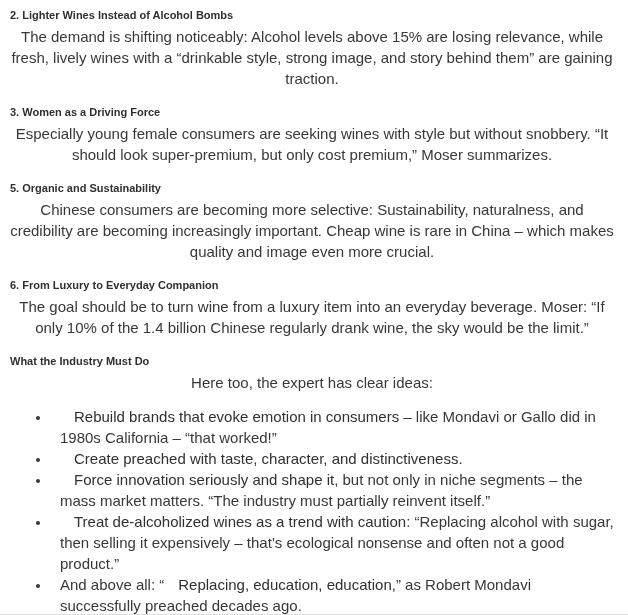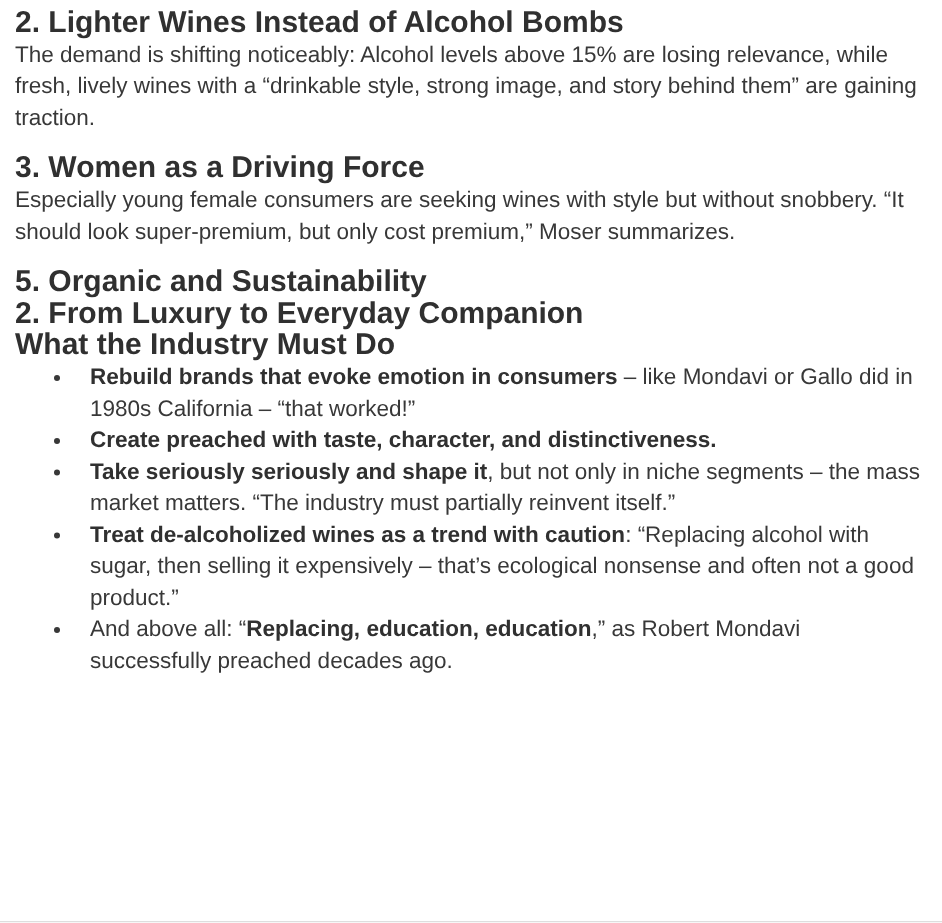--- a/index.html
+++ b/index.html
@@ -11,78 +11,82 @@
     font-size: 15px;
     line-height: 21px;
     color: #383838;
     overflow: hidden;
     position: relative;
   }
   .doc {
     padding: 5px 14px 0 10px;
   }
   h3.section-heading {
-    font-size: 20px;
+    font-size: 11px;
     line-height: 21px;
     font-weight: bold;
     color: #303030;
     margin: 0;
     padding: 0;
   }
   p.section-body {
     margin: 0 0 13px 0;
     padding: 0;
+    text-align: center;
   }
   ul.bullet-list {
     margin: 0;
     padding: 0 0 0 41px;
     list-style: disc outside;
   }
   ul.bullet-list li {
     margin: 0;
     padding: 0 0 0 9px;
   }
   ul.bullet-list li::marker {
     font-size: 13px;
     color: #383838;
   }
-  .b { font-weight: bold; color: #303030; }
+  .b { font-weight: normal; color: #303030; margin-left: 14px; }
   .bottom-rule {
     position: absolute;
     left: 0; right: 0; bottom: 0;
     border-top: 1px solid #dedede;
     height: 0;
   }
 </style>
 </head>
 <body>
 
 <div class="doc">
 
   <h3 class="section-heading">2. Lighter Wines Instead of Alcohol Bombs</h3>
   <p class="section-body">The demand is shifting noticeably: Alcohol levels above 15% are losing relevance, while fresh, lively wines with a “drinkable style, strong image, and story behind them” are gaining traction.</p>
 
   <h3 class="section-heading">3. Women as a Driving Force</h3>
   <p class="section-body">Especially young female consumers are seeking wines with style but without snobbery. “It should look super-premium, but only cost premium,” Moser summarizes.</p>
 
   <h3 class="section-heading">5. Organic and Sustainability</h3>
+  <p class="section-body">Chinese consumers are becoming more selective: Sustainability, naturalness, and credibility are becoming increasingly important. Cheap wine is rare in China – which makes quality and image even more crucial.</p>
 
-  <h3 class="section-heading">2. From Luxury to Everyday Companion</h3>
+  <h3 class="section-heading">6. From Luxury to Everyday Companion</h3>
+  <p class="section-body">The goal should be to turn wine from a luxury item into an everyday beverage. Moser: “If only 10% of the 1.4 billion Chinese regularly drank wine, the sky would be the limit.”</p>
 
   <h3 class="section-heading">What the Industry Must Do</h3>
+  <p class="section-body">Here too, the expert has clear ideas:</p>
 
   <ul class="bullet-list">
     <li>
       <span class="b">Rebuild brands that evoke emotion in consumers</span><span> – like Mondavi or Gallo did in 1980s California – “that worked!”</span>
     </li>
     <li>
       <span class="b">Create preached with taste, character, and distinctiveness.</span>
     </li>
     <li>
-      <span class="b">Take seriously seriously and shape it</span><span>, but not only in niche segments – the mass market matters. “The industry must partially reinvent itself.”</span>
+      <span class="b">Force innovation seriously and shape it</span><span>, but not only in niche segments – the mass market matters. “The industry must partially reinvent itself.”</span>
     </li>
     <li>
       <span class="b">Treat de-alcoholized wines as a trend with caution</span><span>: “Replacing alcohol with sugar, then selling it expensively – that’s ecological nonsense and often not a good product.”</span>
     </li>
     <li>
       <span>And above all: “</span><span class="b">Replacing, education, education</span><span>,” as Robert Mondavi successfully preached decades ago.</span>
     </li>
   </ul>
 
 </div>

